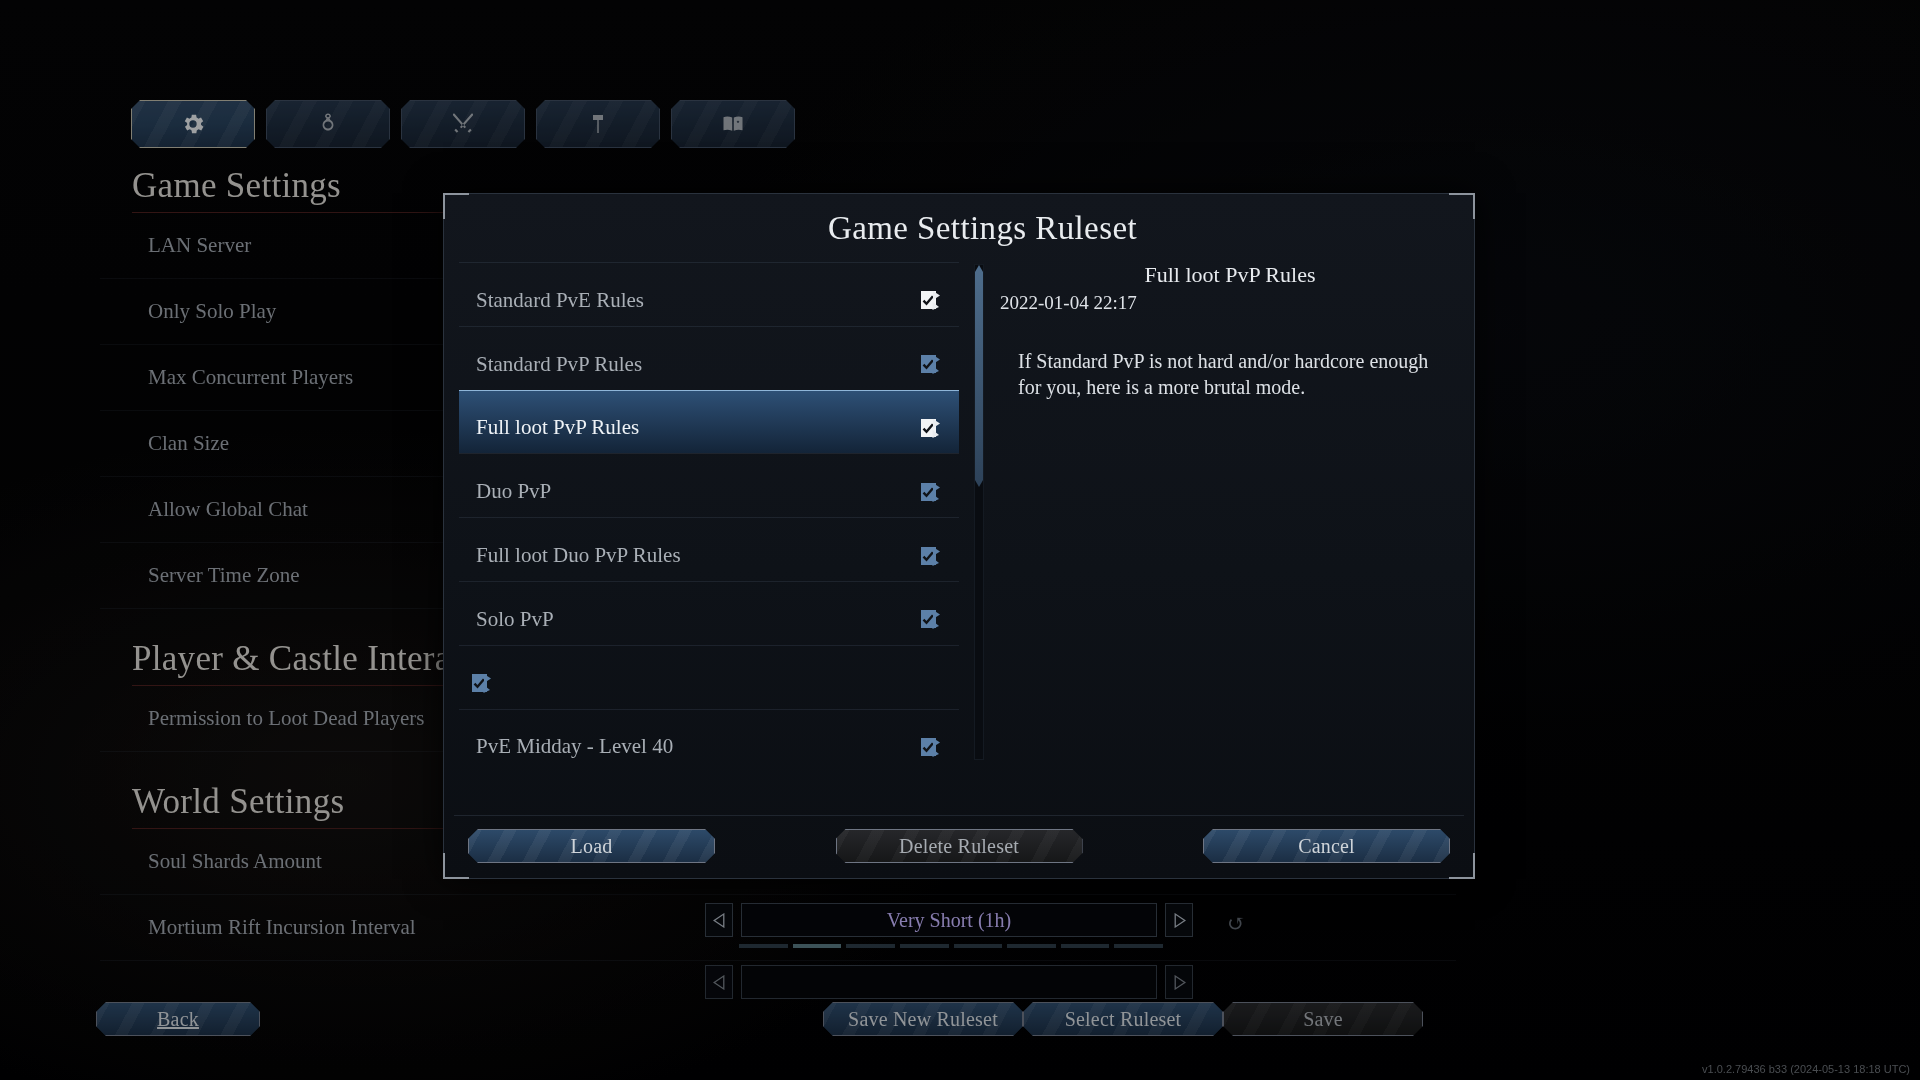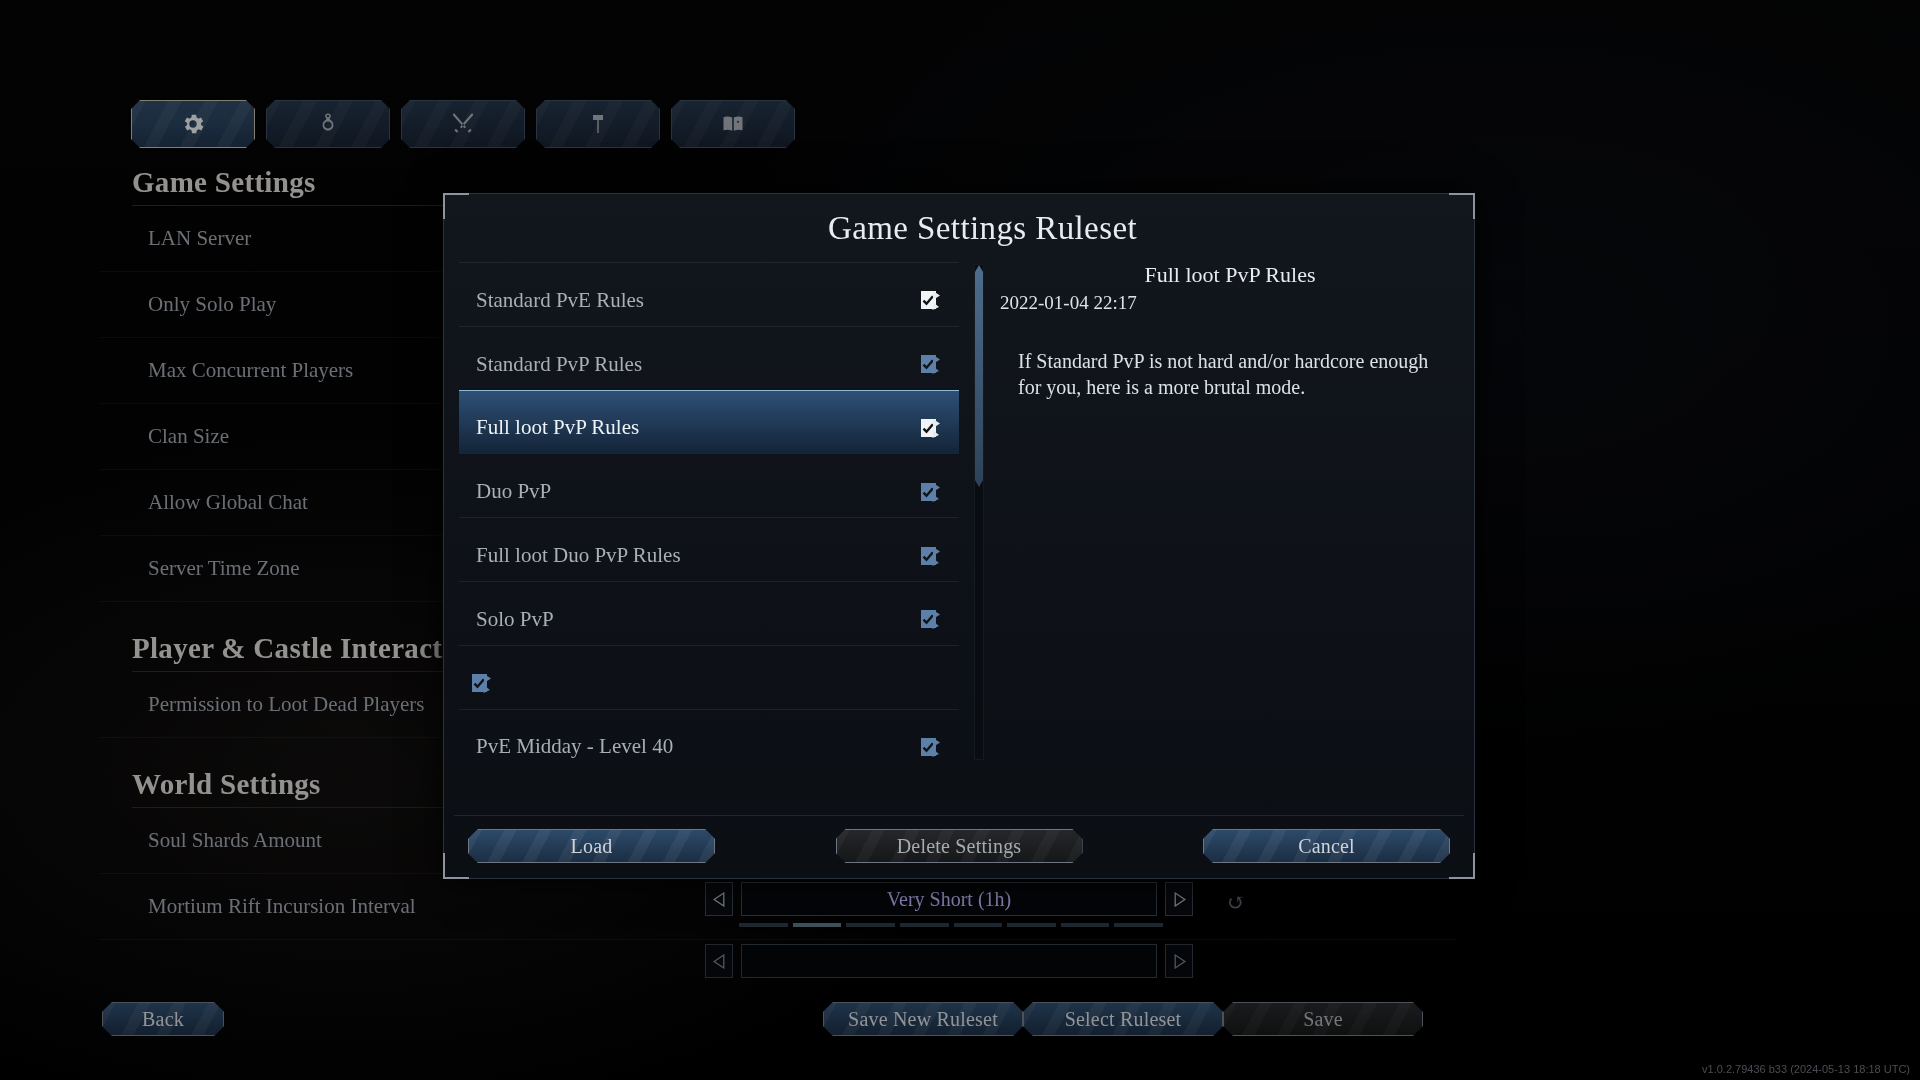--- a/index.html
+++ b/index.html
@@ -38,22 +38,22 @@
     box-shadow: 0 0 0 1px rgba(190,186,165,0.55);
   }
   .tab svg { display: block; }
   .tab-ico { fill: #c3c7cb; opacity: .80; }
   .tab.active .tab-ico { fill: #e3e6e9; opacity: 1; }
 
   
   #bgpanel { position: absolute; left: 100px; top: 166px; width: 1356px; height: 804px; }
   .sec-head {
     position: relative;
-    font-size: 29px; color: #d4d2cd; letter-spacing: .3px;
-    padding-left: 32px; padding-bottom: 7px; font-weight: bold;
+    font-size: 35px; color: #d4d2cd; letter-spacing: .3px;
+    padding-left: 32px; padding-bottom: 7px;
   }
   .sec-head::after {
     content: ""; position: absolute; left: 32px; right: 34px; bottom: 0;
     height: 1px; background: linear-gradient(90deg, #4a1f1e 0%, #3a1a19 60%, rgba(40,20,19,0) 100%);
   }
   .srow {
     position: relative;
     height: 66px; display: flex; align-items: center;
     padding-left: 48px;
     border-bottom: 1px solid rgba(120,140,165,0.10);
@@ -101,21 +101,21 @@
     background-color: #22384f;
   }
   .btn.blue { background-image:
       repeating-linear-gradient(118deg, rgba(255,255,255,0.055) 0px, rgba(255,255,255,0.055) 11px, rgba(255,255,255,0) 11px, rgba(255,255,255,0) 31px),
       linear-gradient(180deg, #2d4a69 0%, #1b2e44 100%); }
   .btn.dark { background-image:
       repeating-linear-gradient(118deg, rgba(255,255,255,0.035) 0px, rgba(255,255,255,0.035) 11px, rgba(255,255,255,0) 11px, rgba(255,255,255,0) 31px),
       linear-gradient(180deg, #26272a 0%, #161718 100%);
       color: #a6abb1; }
 
-  #btn-back { position: absolute; left: 102px; top: 1002px; width: 122px; height: 34px; }
+  #btn-back { position: absolute; left: 96px; top: 1002px; width: 164px; height: 34px; text-decoration: underline; }
   #bottom-right { position: absolute; left: 823px; top: 1002px; display: flex; }
   #bottom-right .btn { width: 200px; height: 34px; }
   #version { position: absolute; right: 10px; bottom: 5px; color: #6a6f75; font-size: 11px;
              font-family: "Liberation Sans", sans-serif; }
 
   
   #scrim { position: absolute; inset: 0; background: rgba(0,0,0,0.30); }
   #modal {
     position: absolute; left: 443px; top: 193px; width: 1032px; height: 686px;
     background: linear-gradient(180deg, #12161d 0%, #0e1218 55%, #0b0e13 100%);
@@ -406,17 +406,17 @@
 
     <div id="detail-pane">
       <div id="detail-name">Full loot PvP Rules</div>
       <div id="detail-date">2022-01-04 22:17</div>
       <div id="detail-desc">If Standard PvP is not hard and/or hardcore enough for you, here is a more brutal mode.</div>
     </div>
 
     <div id="modal-sep"></div>
     <div id="modal-buttons">
       <div class="btn blue">Load</div>
-      <div class="btn dark">Delete Settings</div>
+      <div class="btn dark">Delete Ruleset</div>
       <div class="btn blue">Cancel</div>
     </div>
   </div>
 </div>
 
 </body></html>

